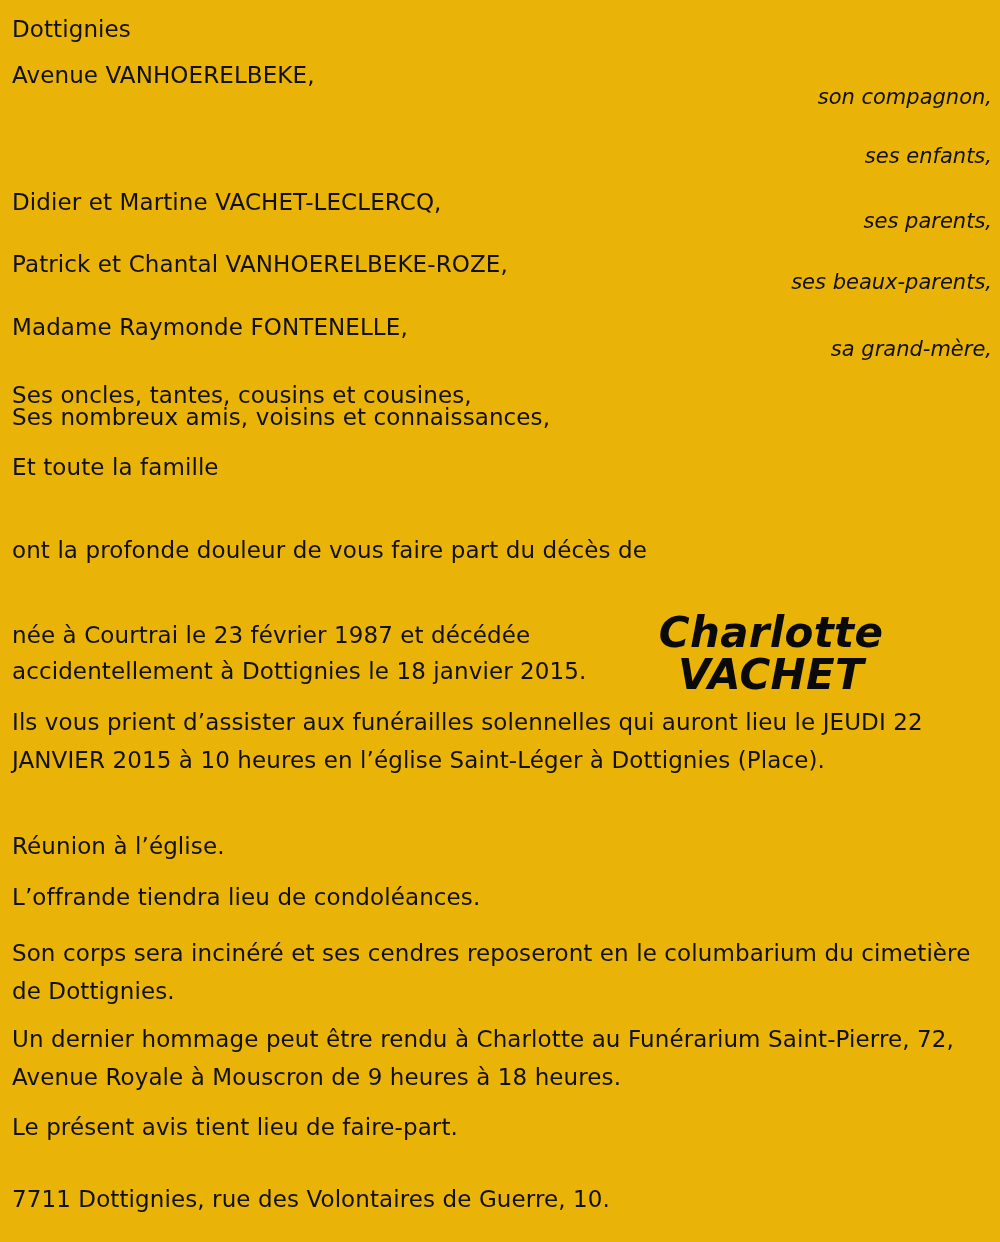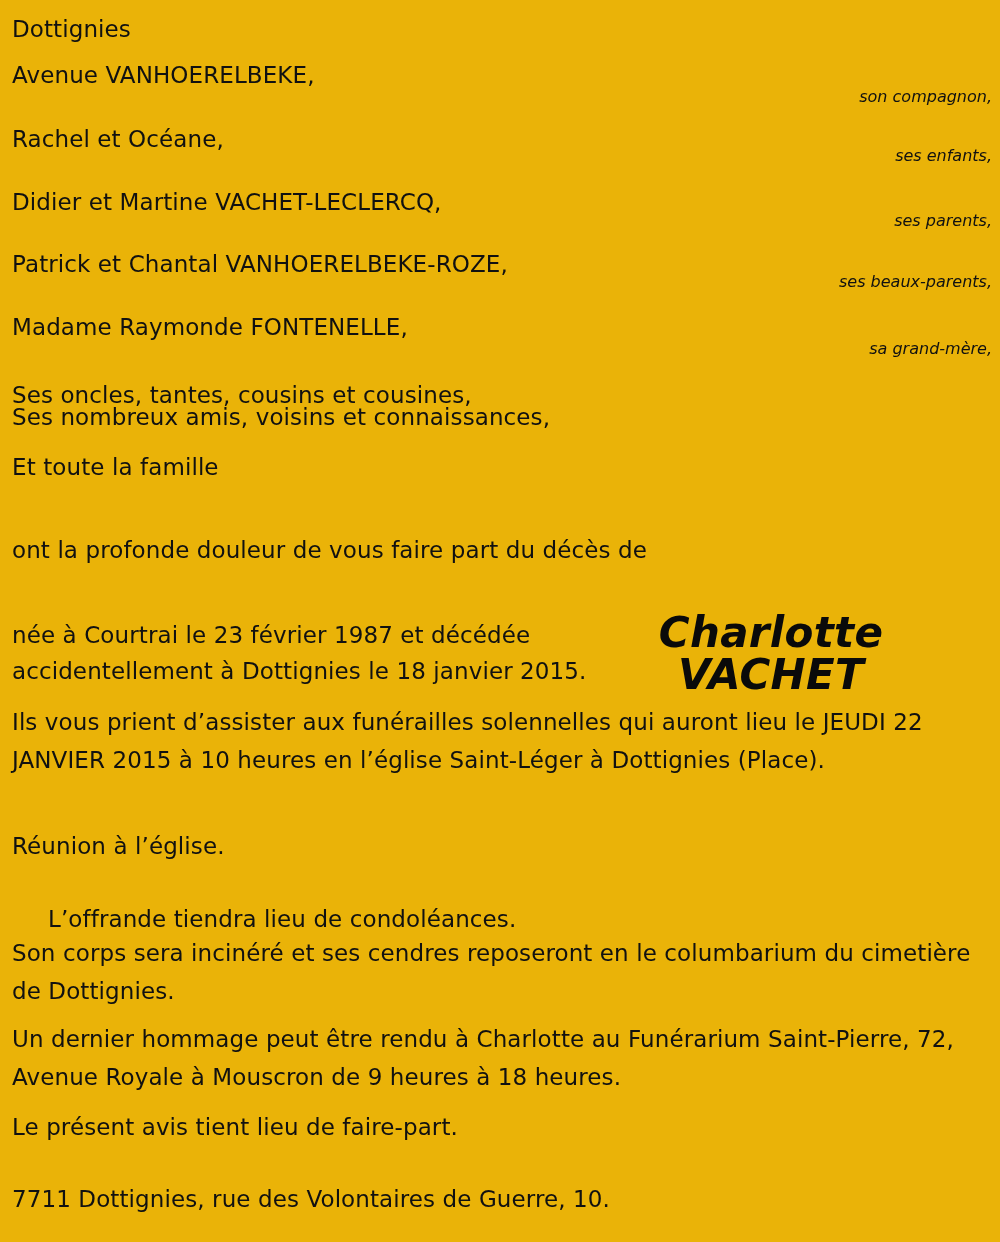--- a/index.html
+++ b/index.html
@@ -41,21 +41,21 @@
     letter-spacing: 0.1px;
     color: #111111;
     width: 975px;
     white-space: normal;
   }
 
   
   .relation {
     position: absolute;
     right: 8px;
-    font-size: 16px;
+    font-size: 21px;
     line-height: 28px;
     font-style: italic;
     white-space: nowrap;
     color: #111111;
   }
 
   
   .deceased-name {
     position: absolute;
     right: 19px;
@@ -81,21 +81,20 @@
 </head>
 <body>
 
 <div class="page">
 
   <div class="line left" style="top:14px;">Dottignies</div>
 
   <div class="line left" style="top:60px;">Avenue VANHOERELBEKE,</div>
   <div class="relation" style="top:83px;">son compagnon,</div>
 
-  <div class="line left" style="top:124px;">Rachel et Océane,</div>
   <div class="relation" style="top:142px;">ses enfants,</div>
 
   <div class="line left" style="top:187px;">Didier et Martine VACHET-LECLERCQ,</div>
   <div class="relation" style="top:207px;margin-left:48px;">ses parents,</div>
 
   <div class="line left" style="top:249px;">Patrick et Chantal VANHOERELBEKE-ROZE,</div>
   <div class="relation" style="top:268px;">ses beaux-parents,</div>
 
   <div class="line left" style="top:312px;">Madame Raymonde FONTENELLE,</div>
   <div class="relation" style="top:335px;">sa grand-mère,</div>
@@ -111,21 +110,21 @@
 
   <div class="deceased-name">
     <span>Charlotte</span>
     <span>VACHET</span>
   </div>
 
   <div class="wrapline" style="top:703px;">Ils vous prient d’assister aux funérailles solennelles qui auront lieu le JEUDI 22 JANVIER 2015 à 10 heures en l’église Saint-Léger à Dottignies (Place).</div>
 
   <div class="line left" style="top:831px;">Réunion à l’église.</div>
 
-  <div class="line left" style="top:904px;margin-left:36px;">L’offrande tiendra lieu de condoléances.</div>
+  <div class="line left" style="top:882px;">L’offrande tiendra lieu de condoléances.</div>
 
   <div class="wrapline" style="top:934px;">Son corps sera incinéré et ses cendres reposeront en le columbarium du cimetière de Dottignies.</div>
 
   <div class="wrapline" style="top:1020px;">Un dernier hommage peut être rendu à Charlotte au Funérarium Saint-Pierre, 72, Avenue Royale à Mouscron de 9 heures à 18 heures.</div>
 
   <div class="line left" style="top:1112px;">Le présent avis tient lieu de faire-part.</div>
 
   <div class="line left" style="top:1184px;">7711 Dottignies, rue des Volontaires de Guerre, 10.</div>
 
 </div>

